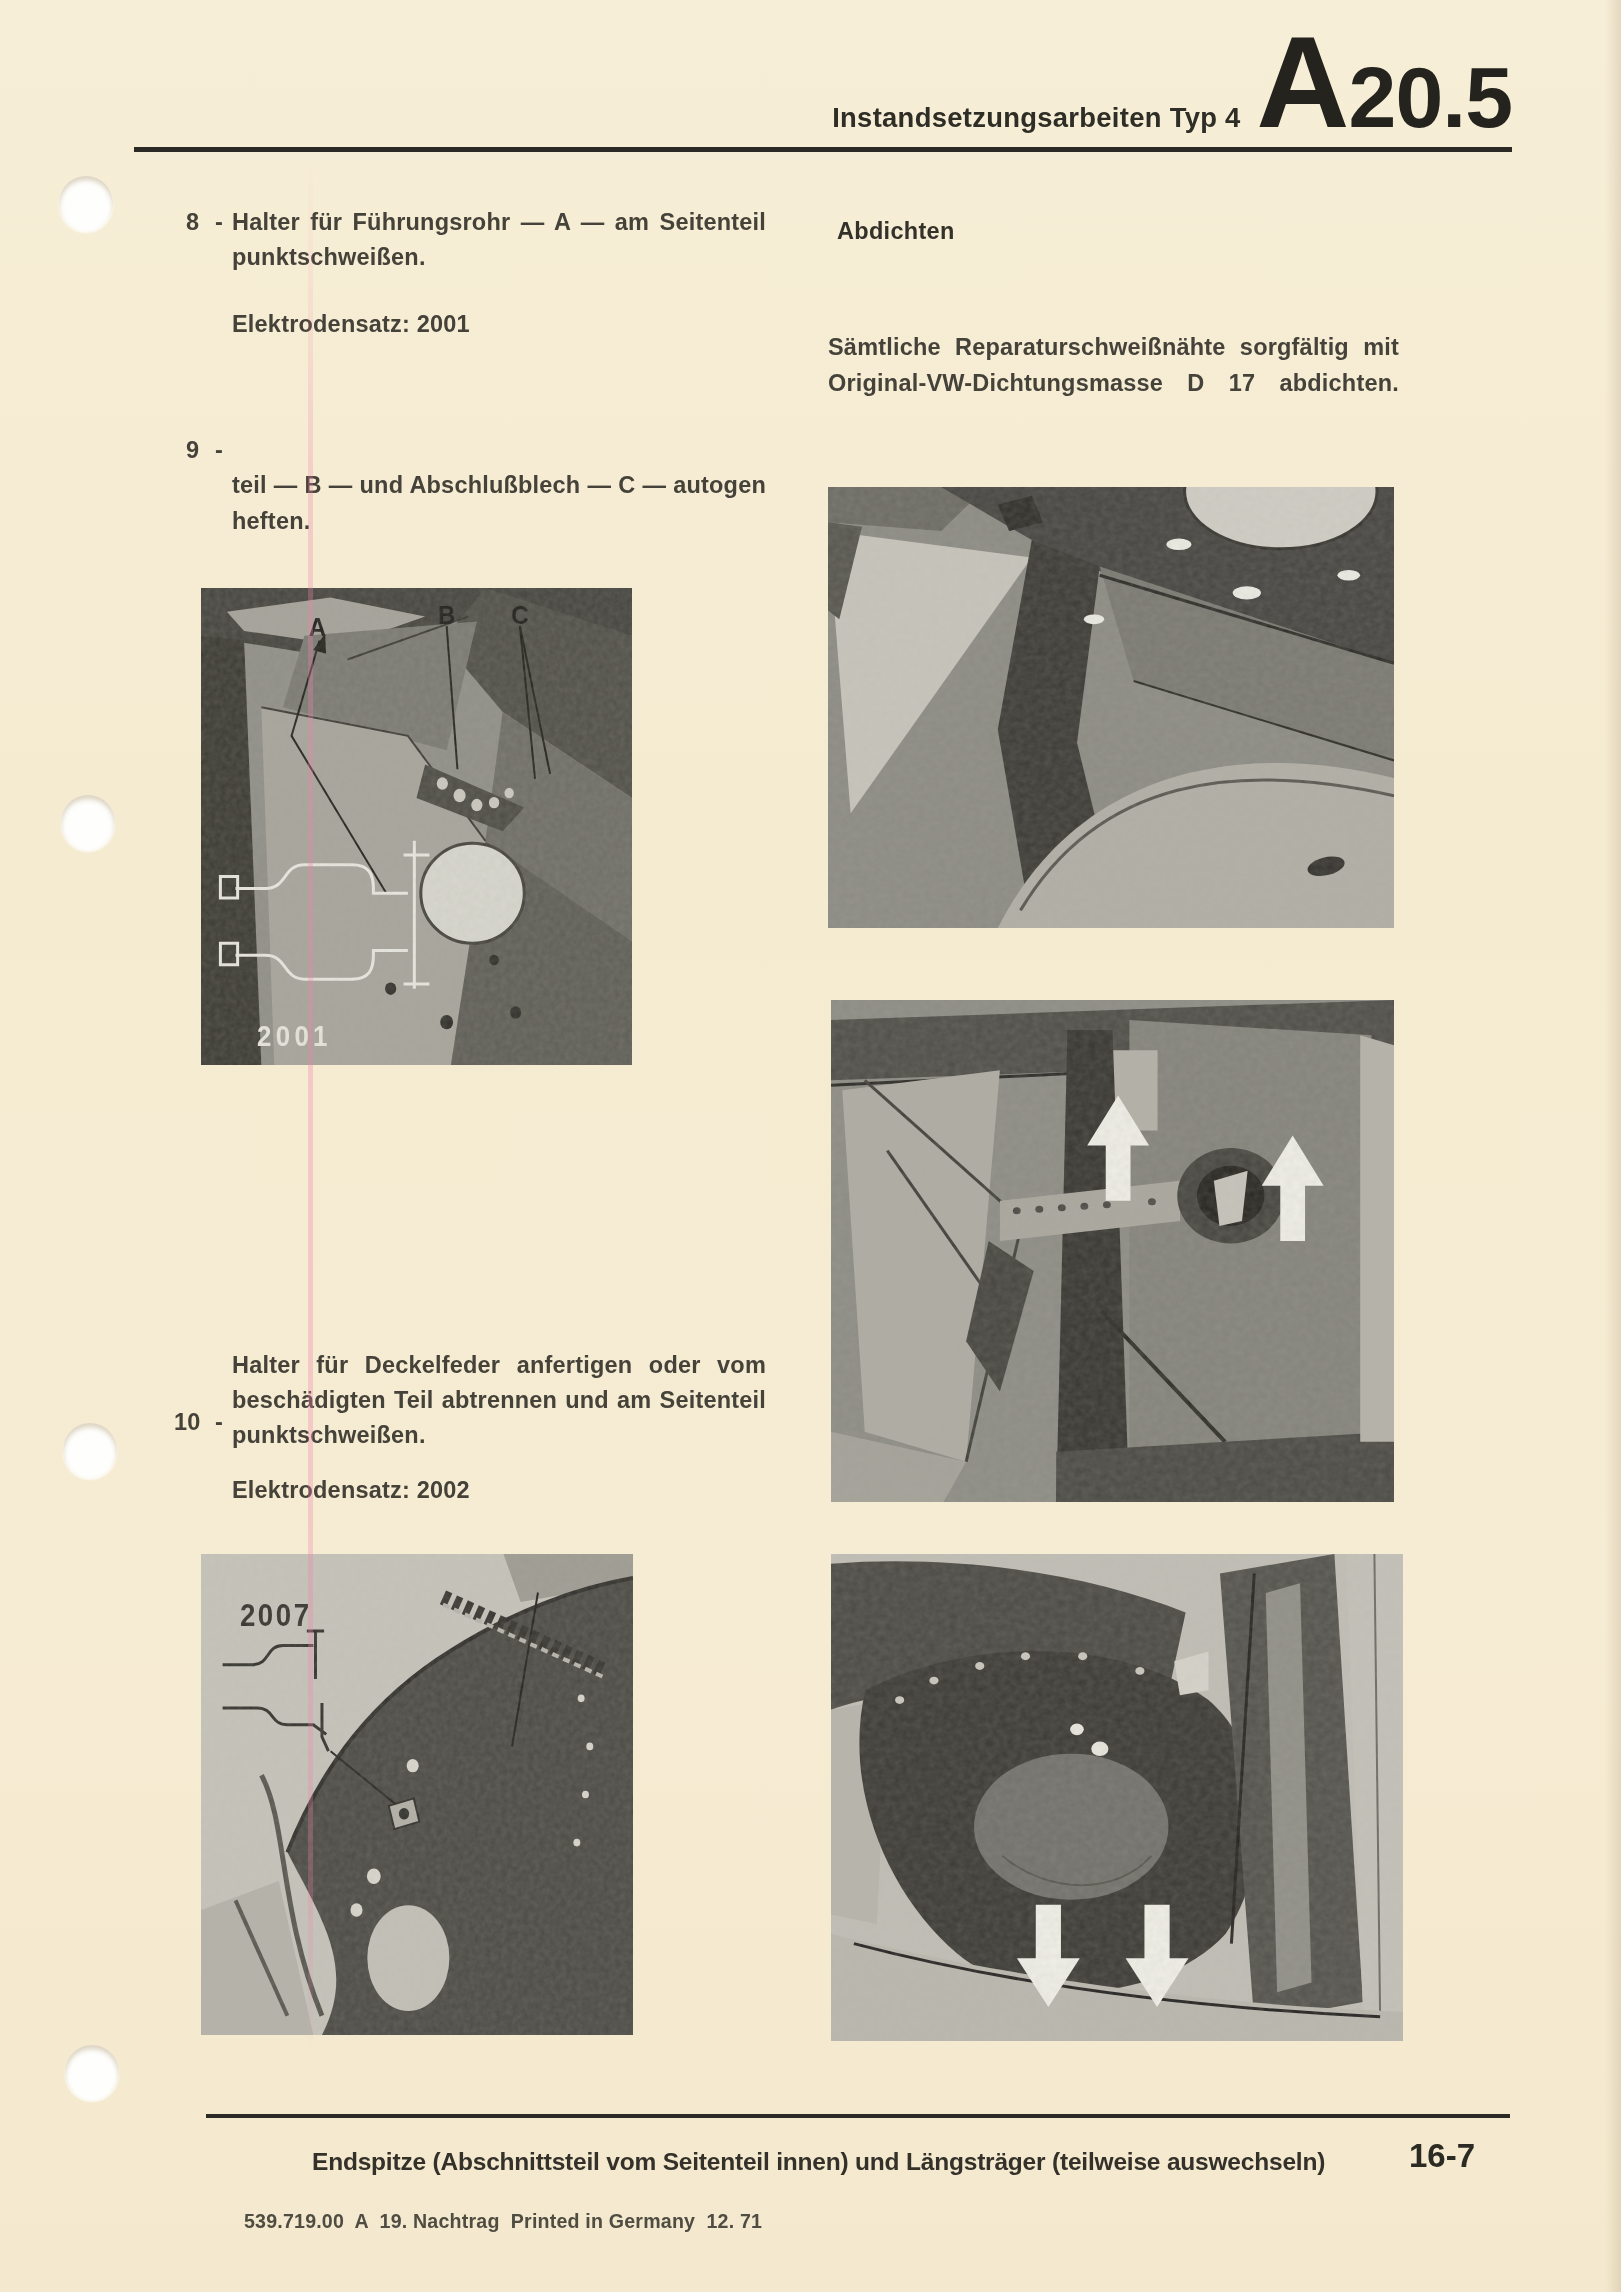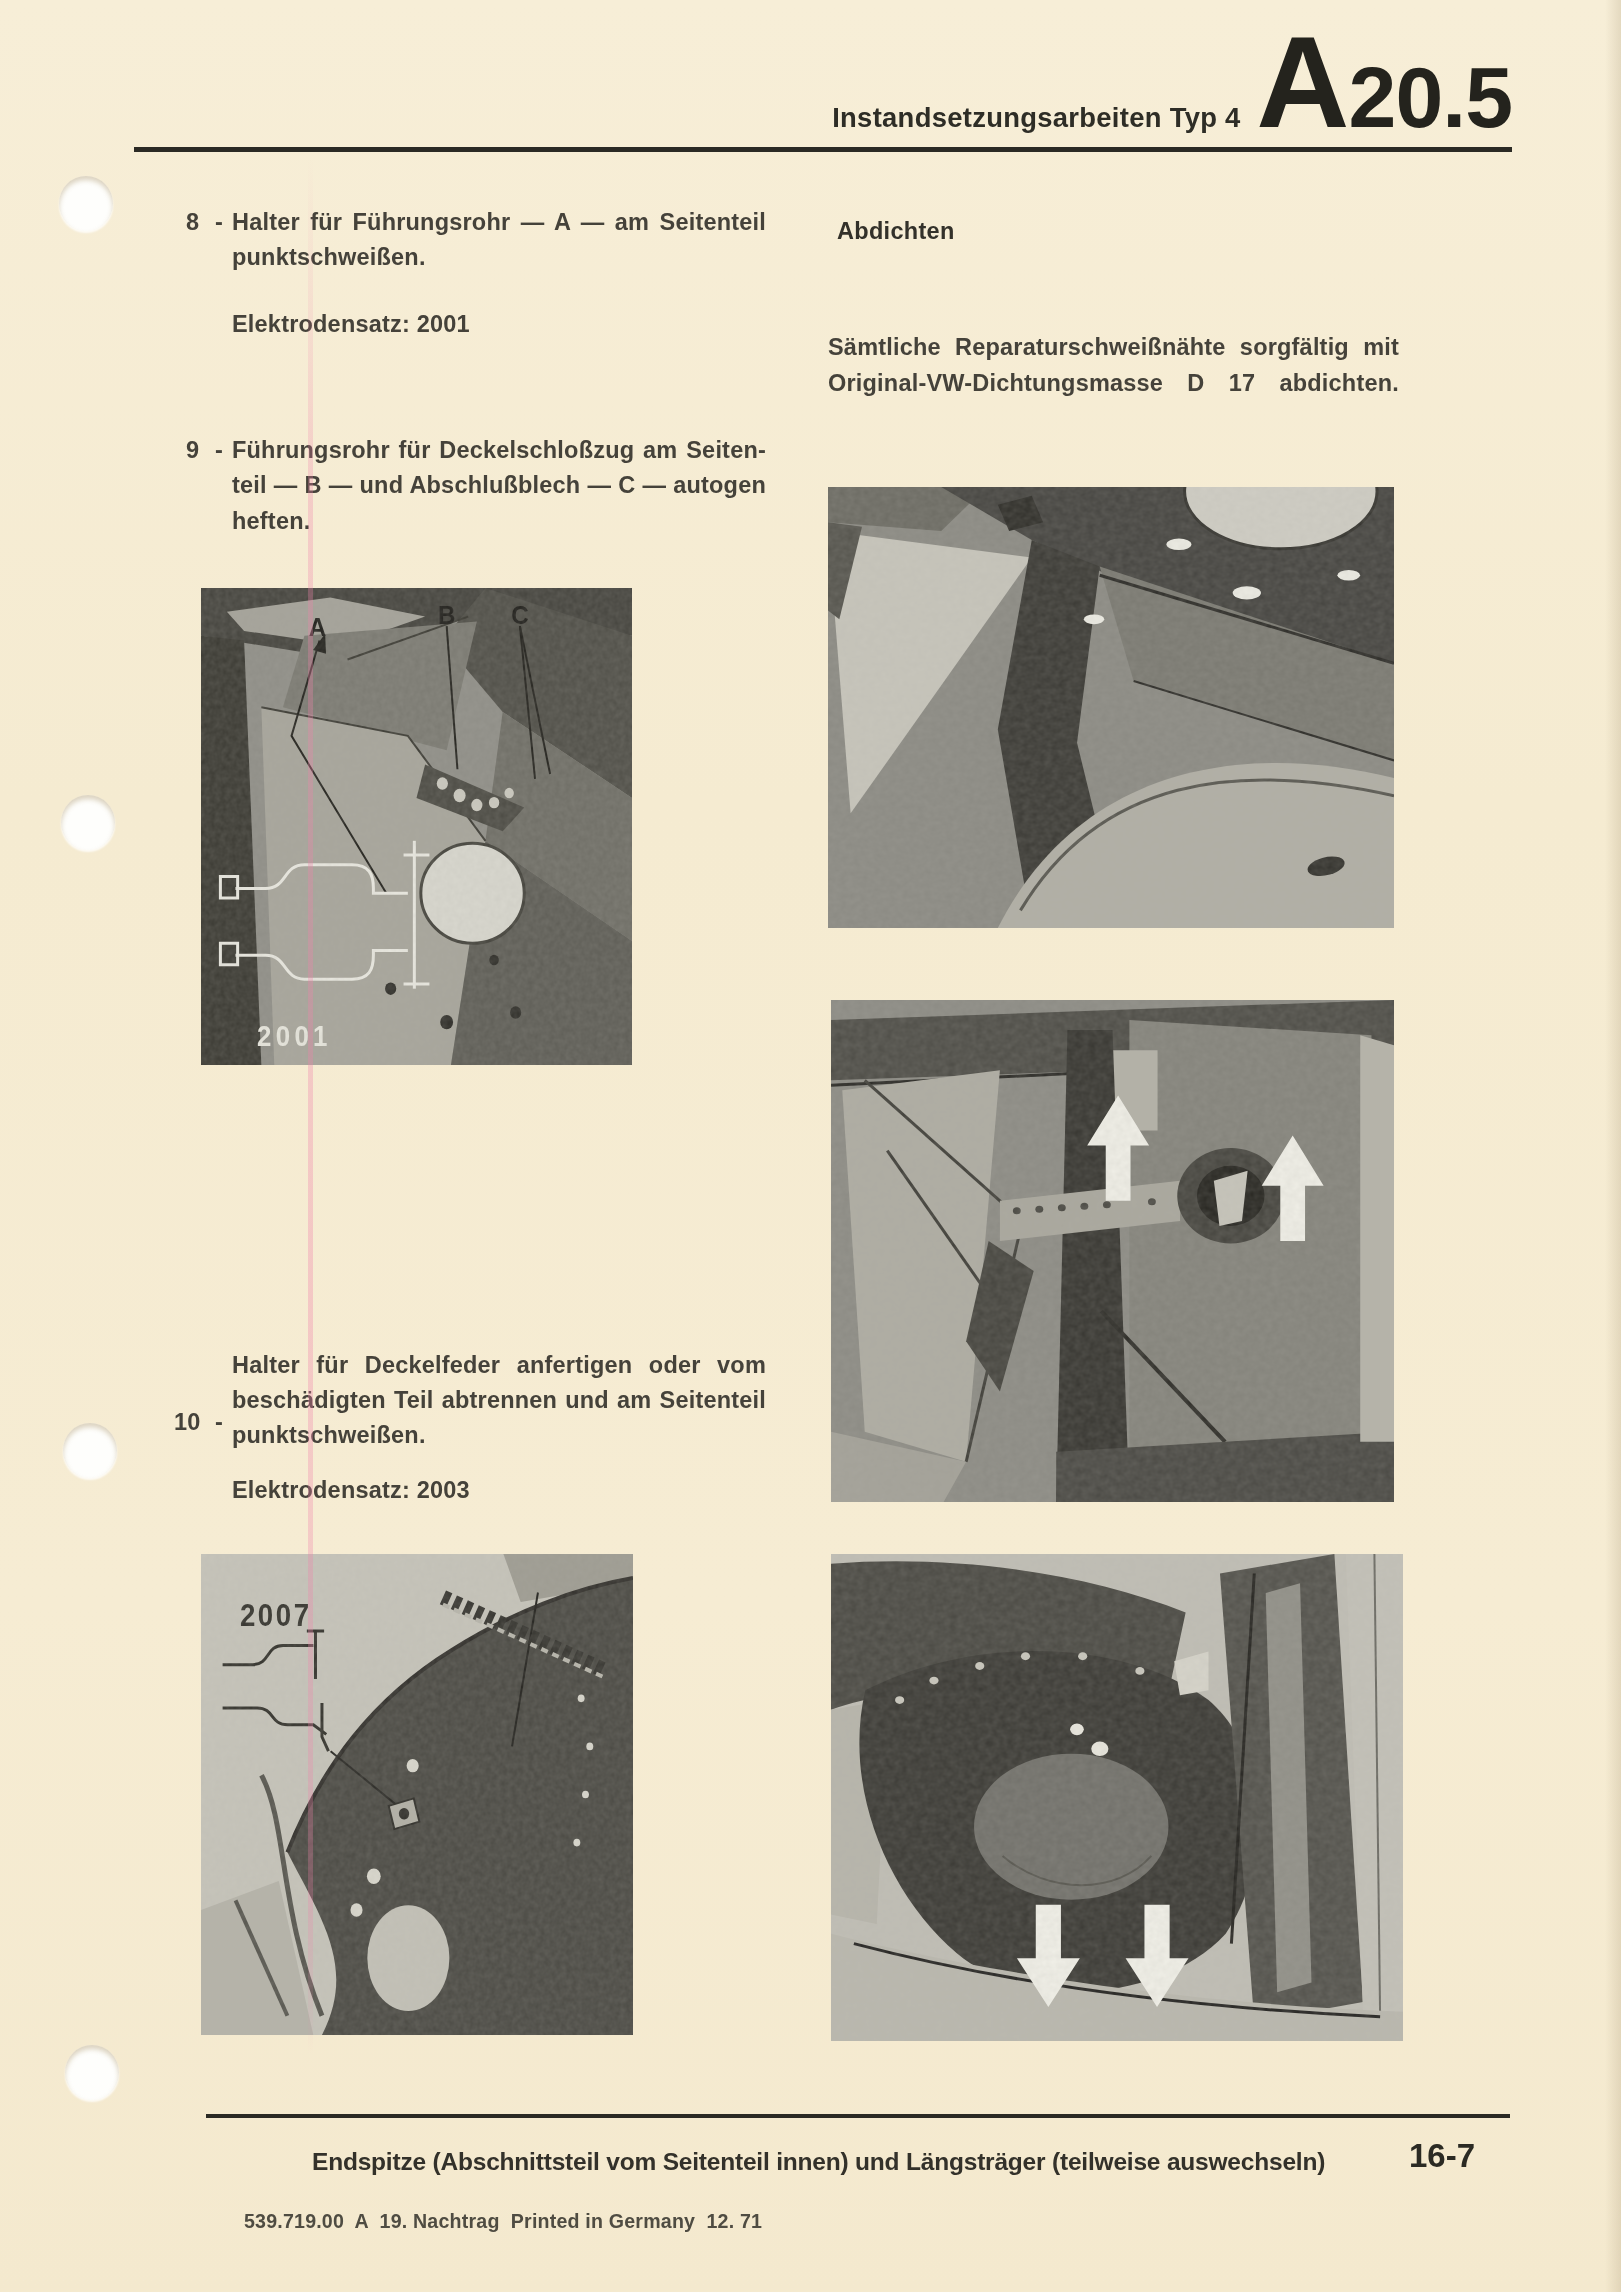--- a/index.html
+++ b/index.html
@@ -55,36 +55,35 @@
     <span>-</span>
   </div>
   <div class="abs bodytxt jl" style="left:232px;top:208px;width:534px;">Halter für Führungsrohr — A — am Seitenteil</div>
   <div class="abs bodytxt" style="left:232px;top:243px;">punktschweißen.</div>
   <div class="abs bodytxt" style="left:232px;top:310px;">Elektrodensatz: 2001</div>
 
   <div class="abs bodytxt stepnum" style="left:186px;top:436px;width:37px;">
     <span>9</span>
     <span>-</span>
   </div>
-  <div class="abs bodytxt jl" style="left:232px;top:436px;width:534px;">Führungsrohr für Deckelschloßzug am Seiten-</div>
   <div class="abs bodytxt jl" style="left:232px;top:471px;width:534px;">teil — B — und Abschlußblech — C — autogen</div>
   <div class="abs bodytxt" style="left:232px;top:507px;">heften.</div>
 
   <div class="abs heading" style="left:837px;top:218px;">Abdichten</div>
   <div class="abs bodytxt jl" style="left:828px;top:333px;width:571px;">Sämtliche Reparaturschweißnähte sorgfältig mit</div>
   <div class="abs bodytxt jl" style="left:828px;top:369px;width:571px;">Original-VW-Dichtungsmasse D 17 abdichten.</div>
 
   <div class="abs bodytxt stepnum" style="left:174px;top:1408px;width:49px;">
     <span>10</span>
     <span>-</span>
   </div>
   <div class="abs bodytxt jl" style="left:232px;top:1351px;width:534px;">Halter für Deckelfeder anfertigen oder vom</div>
   <div class="abs bodytxt jl" style="left:232px;top:1386px;width:534px;">beschädigten Teil abtrennen und am Seitenteil</div>
   <div class="abs bodytxt" style="left:232px;top:1421px;">punktschweißen.</div>
-  <div class="abs bodytxt" style="left:232px;top:1476px;">Elektrodensatz: 2003</div>
+  <div class="abs bodytxt" style="left:232px;top:1476px;">Elektrodensatz: 2002</div>
 
   <svg class="photo" style="left:201px;top:588px;width:431px;height:477px;" viewBox="0 0 100 100" preserveAspectRatio="none">
     <rect width="100" height="100" fill="#8f8e87"></rect>
     <g>
       <polygon points="0,0 100,0 100,10 62,6 34,15 0,10" fill="#45443e"></polygon>
       <polygon points="6,5 30,2 52,6 33,12 10,9" fill="#b5b3a9" opacity="0.85"></polygon>
       <polygon points="66,0 100,10 100,44 70,26 56,11" fill="#504f48"></polygon>
       <polygon points="0,10 10,11 14,100 0,100" fill="#3b3a33"></polygon>
       <polygon points="24,10 64,7 57,34 19,25" fill="#7b7a72"></polygon>
       <polygon points="14,25 48,31 66,53 58,100 17,100" fill="#a7a59b"></polygon>

